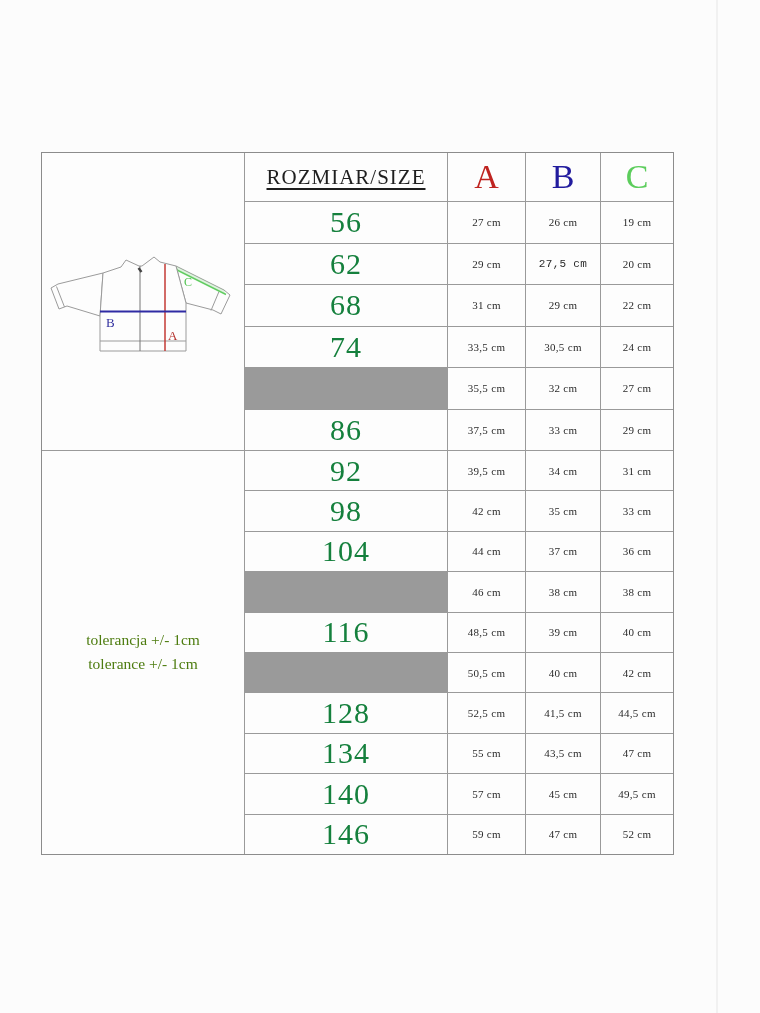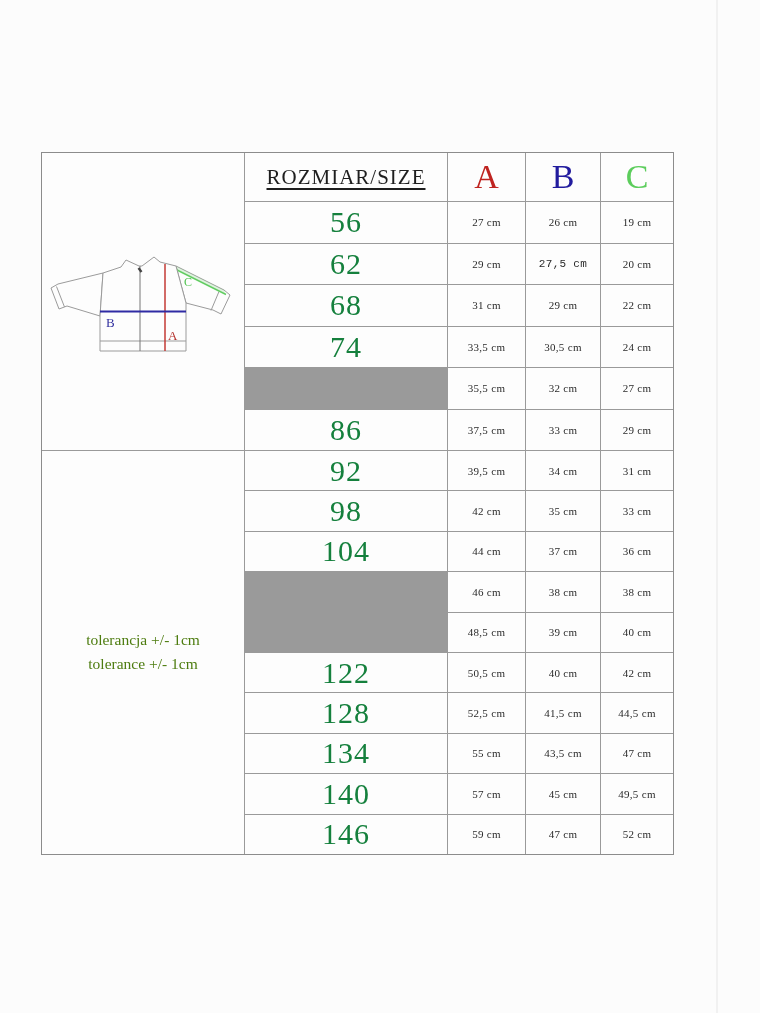--- a/index.html
+++ b/index.html
@@ -136,25 +136,25 @@
 
   <div class="cell col-size size-num" style="grid-row: 10;">104</div>
   <div class="cell col-a cm" style="grid-row: 10;">44 cm</div>
   <div class="cell col-b cm" style="grid-row: 10;">37 cm</div>
   <div class="cell col-c cm" style="grid-row: 10;">36 cm</div>
 
   <div class="cell col-a cm" style="grid-row: 11;">46 cm</div>
   <div class="cell col-b cm" style="grid-row: 11;">38 cm</div>
   <div class="cell col-c cm" style="grid-row: 11;">38 cm</div>
 
+  <div class="cell col-size size-num" style="grid-row: 12;">116</div>
   <div class="cell col-a cm" style="grid-row: 12;">48,5 cm</div>
   <div class="cell col-b cm" style="grid-row: 12;">39 cm</div>
   <div class="cell col-c cm" style="grid-row: 12;">40 cm</div>
 
-  <div class="cell col-size size-num" style="grid-row: 13;">122</div>
   <div class="cell col-a cm" style="grid-row: 13;">50,5 cm</div>
   <div class="cell col-b cm" style="grid-row: 13;">40 cm</div>
   <div class="cell col-c cm" style="grid-row: 13;">42 cm</div>
 
   <div class="cell col-size size-num" style="grid-row: 14;">128</div>
   <div class="cell col-a cm" style="grid-row: 14;">52,5 cm</div>
   <div class="cell col-b cm" style="grid-row: 14;">41,5 cm</div>
   <div class="cell col-c cm" style="grid-row: 14;">44,5 cm</div>
 
   <div class="cell col-size size-num" style="grid-row: 15;">134</div>

